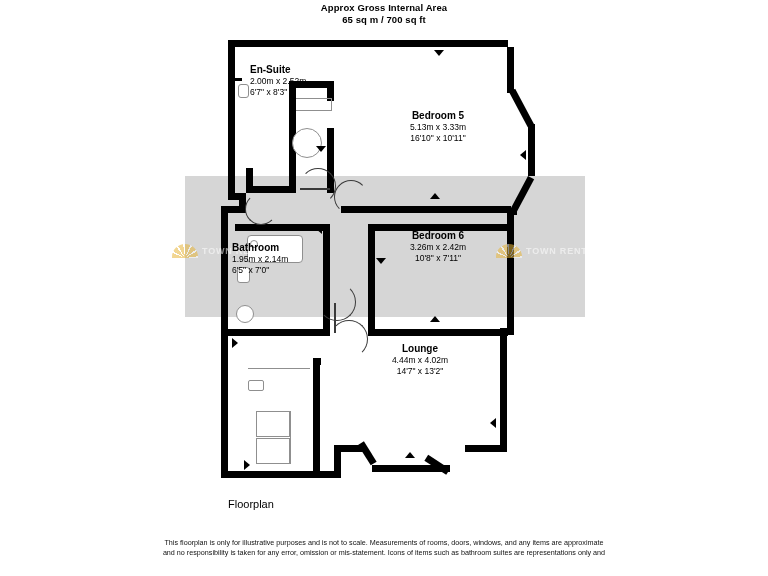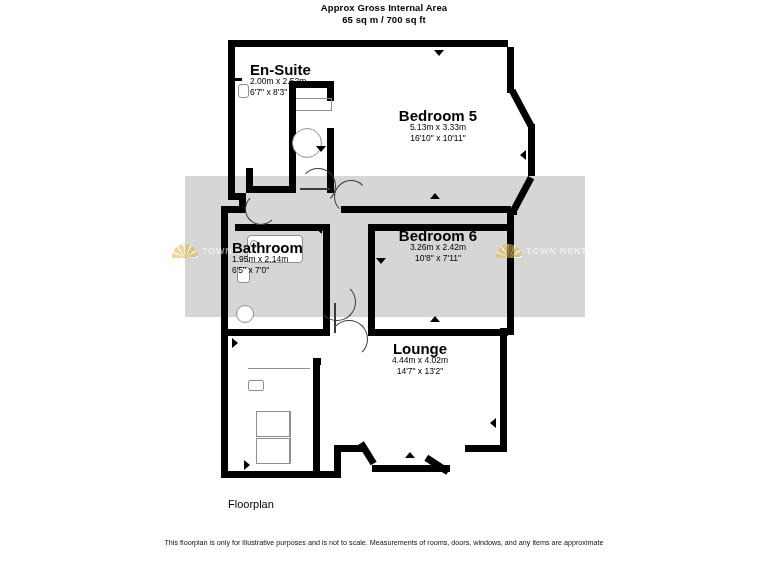--- a/index.html
+++ b/index.html
@@ -102,21 +102,21 @@
   }
 
   
   .room-label {
     position: absolute;
     text-align: center;
     line-height: 11.5px;
     white-space: nowrap;
   }
   .room-label .nm {
-    font-size: 15px;
+    font-size: 10px;
     font-weight: bold;
   }
   .room-label .dm {
     font-size: 8.5px;
   }
   .room-label.left-align { text-align: left; }
 
   
   .fixture {
     position: absolute;
@@ -328,15 +328,16 @@
       <div class="dm">4.44m x 4.02m</div>
       <div class="dm">14'7" x 13'2"</div>
     </div>
 
   </div>
 
   <div class="caption">Floorplan</div>
 
   <div class="footer">
     <div>This floorplan is only for illustrative purposes and is not to scale. Measurements of rooms, doors, windows, and any items are approximate</div>
+    <div>and no responsibility is taken for any error, omission or mis-statement. Icons of items such as bathroom suites are representations only and</div>
   </div>
 
 </div>
 
 </body></html>

